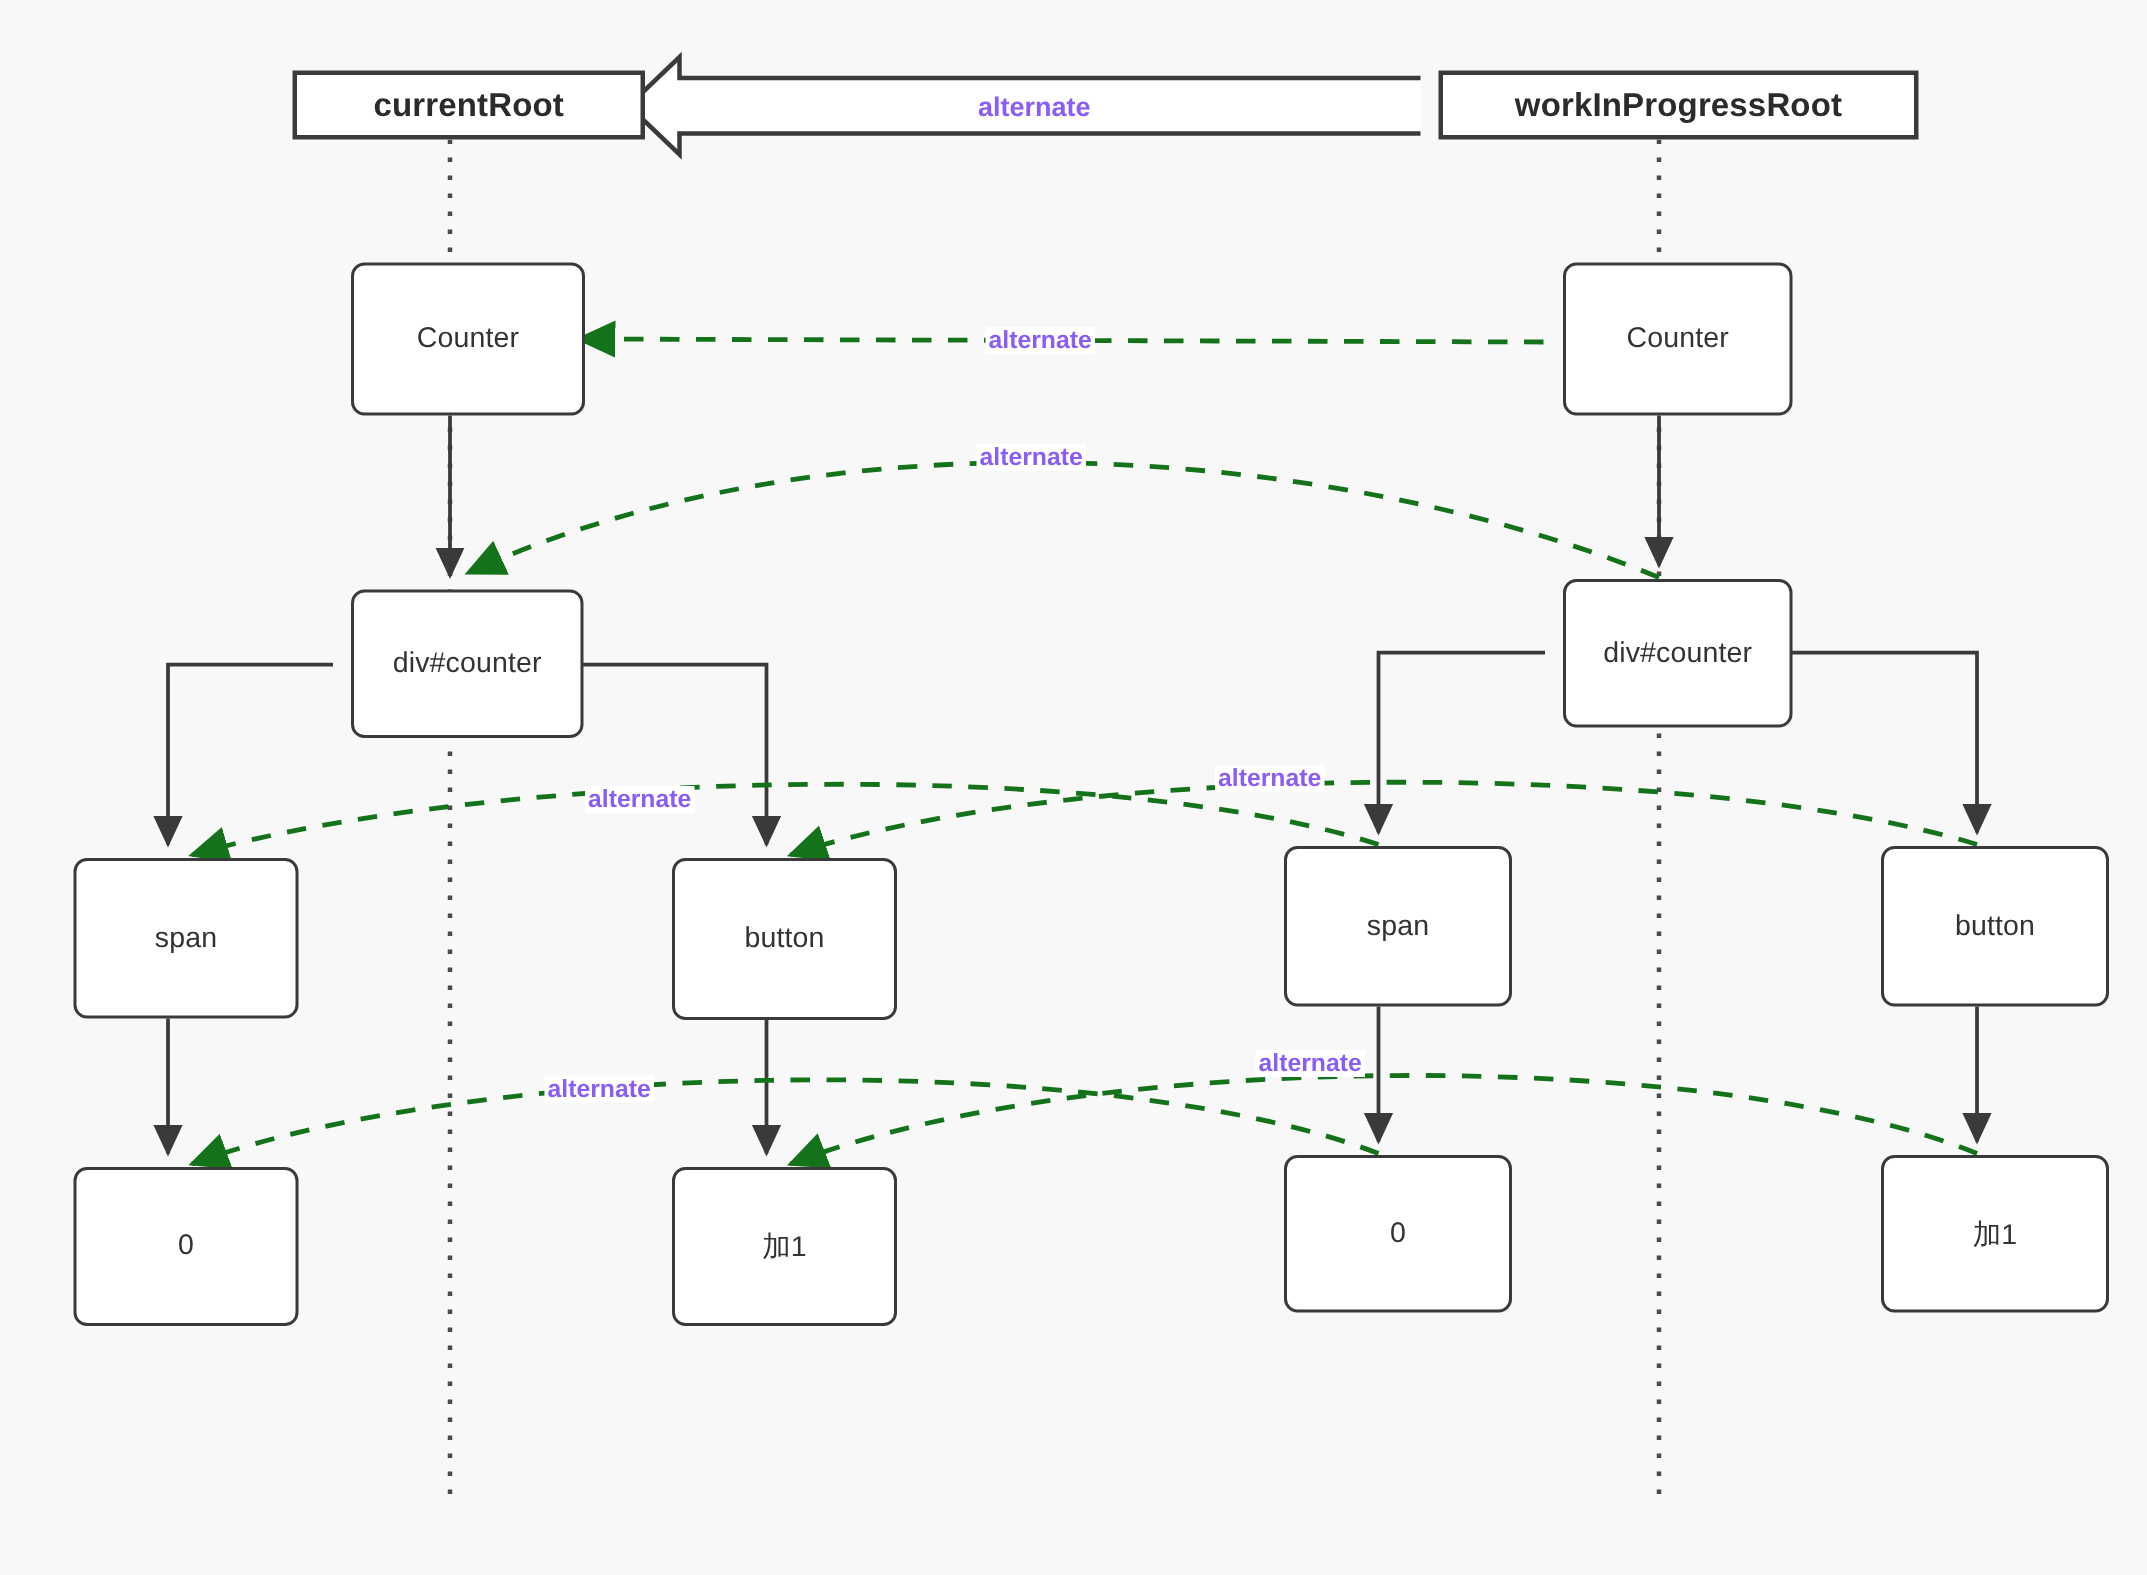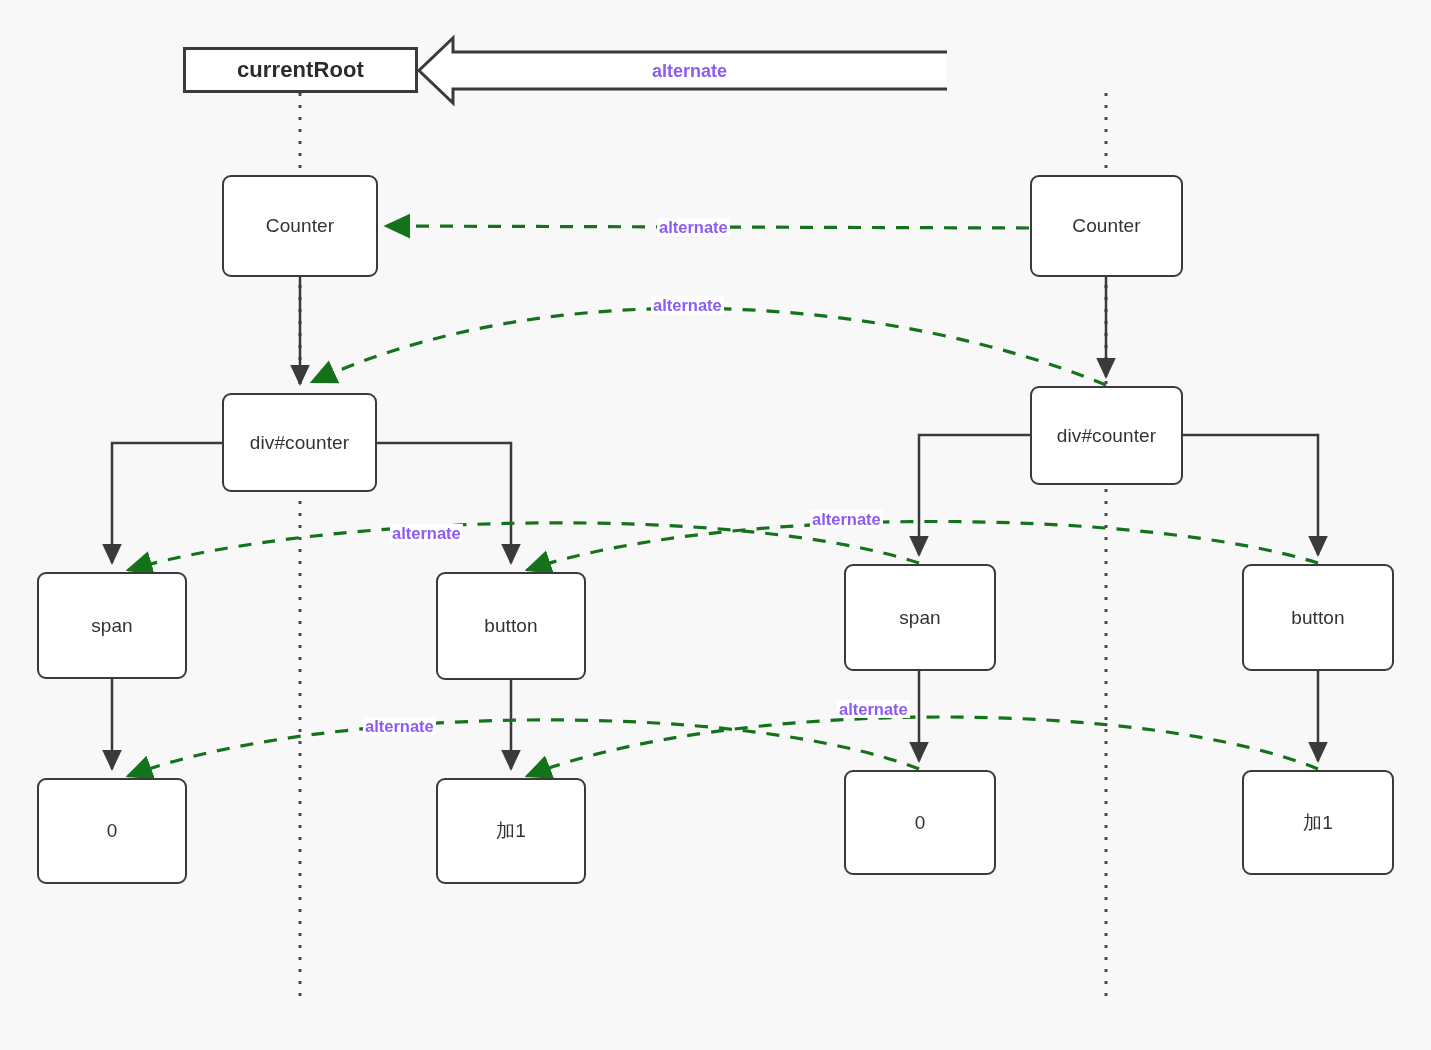--- a/index.html
+++ b/index.html
@@ -30,20 +30,21 @@
     border: 2.5px solid #3a3a3a;
     border-radius: 9px;
     display: flex;
     align-items: center;
     justify-content: center;
     color: #333333;
     font-size: 19px;
     font-weight: 400;
     letter-spacing: .1px;
     z-index: 3;
+    margin-left: 12px;
   }
   .node.root {
     border-radius: 0;
     border-width: 3px;
     font-weight: bold;
     font-size: 22px;
     color: #2b2b2b;
   }
   .edge-label {
     position: absolute;
@@ -119,20 +120,23 @@
       <path d="M919,769 C740,700 320,705 128,776" marker-end="url(#arrowGreen)"></path>
 
       <path d="M1318,769 C1150,700 730,697 527,776" marker-end="url(#arrowGreen)"></path>
     </g>
   </svg>
 
   <div class="node root" style="left:183px; top:47px; width:235px; height:46px;">
     <span>currentRoot</span>
   </div>
 
+  <div class="node root" style="left:947px; top:47px; width:320px; height:46px;">
+    <span>workInProgressRoot</span>
+  </div>
 
   <div class="node" style="left:222px; top:175px; width:156px; height:102px;">
     <span>Counter</span>
   </div>
 
   <div class="node" style="left:222px; top:393px; width:155px; height:99px;">
     <span>div#counter</span>
   </div>
 
   <div class="node" style="left:37px; top:572px; width:150px; height:107px;">

